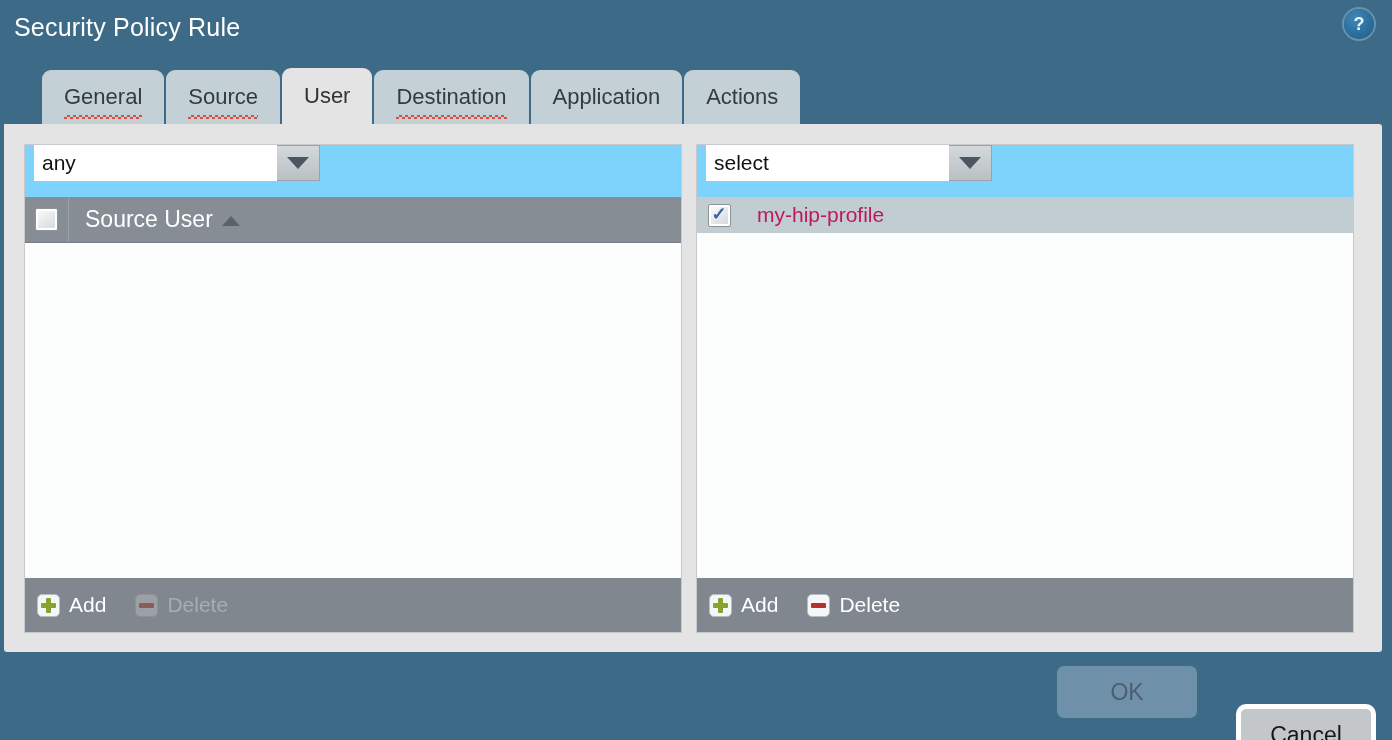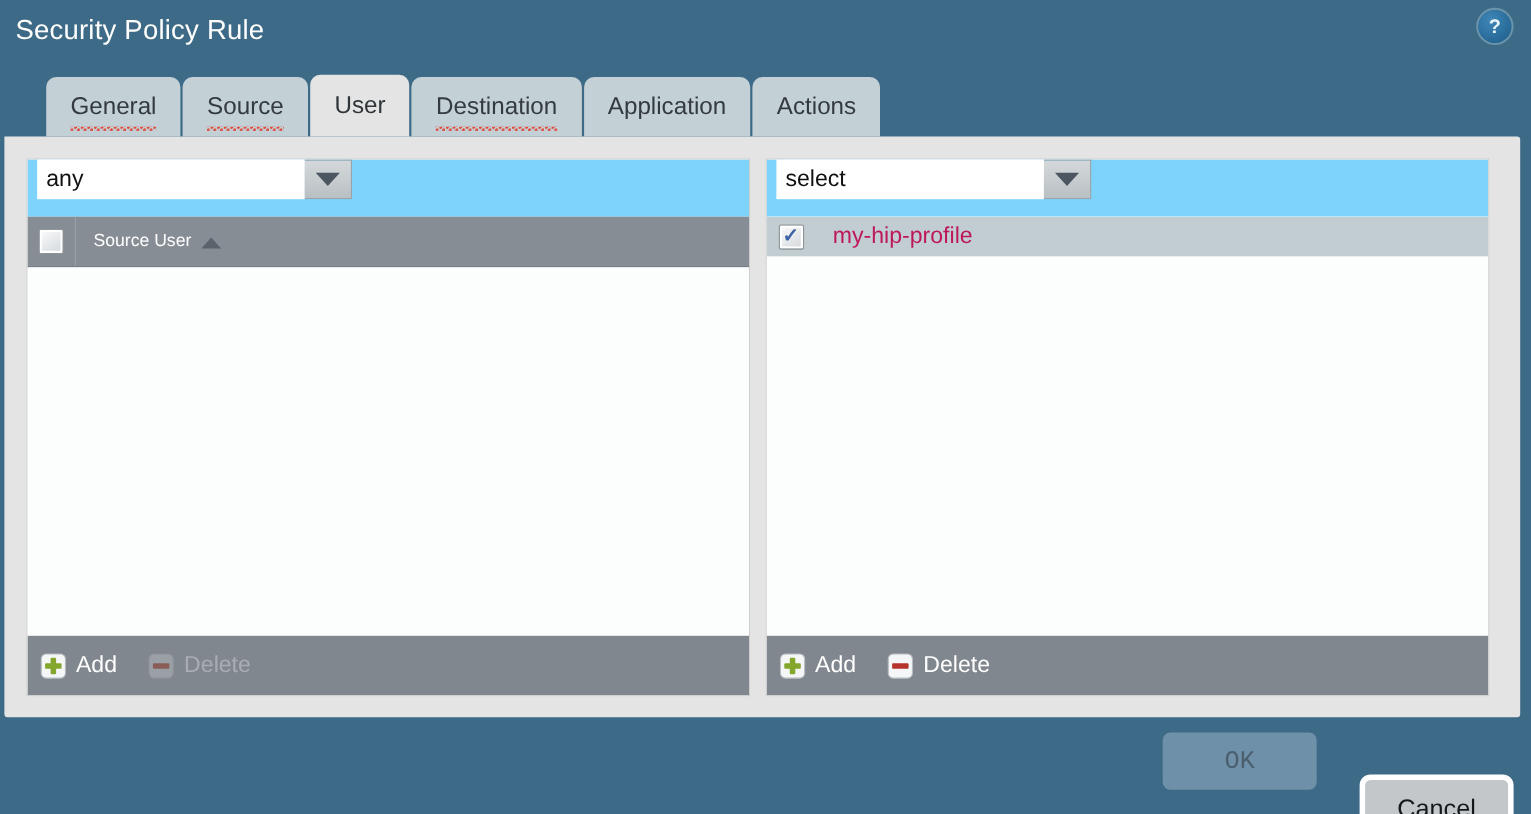--- a/index.html
+++ b/index.html
@@ -220,21 +220,21 @@
     font-size: 18px;
     line-height: 1;
     color: #3c62a8;
     font-weight: bold;
     display: none;
     margin-top: -2px;
   }
   .checkbox.checked .tick { display: block; }
 
   .col-title {
-    font-size: 16px;
+    font-size: 23px;
     color: #ffffff;
     padding-left: 16px;
     display: flex;
     align-items: center;
     gap: 9px;
     cursor: pointer;
     user-select: none;
     text-align: right;
   }
   .sort-asc {
@@ -350,21 +350,20 @@
     border: none;
     cursor: pointer;
   }
   .btn-ok {
     right: 195px;
     top: 14px;
     width: 140px;
     background: #6e90a8;
     color: #4b5f6e;
     cursor: default;
-    font-family: Liberation Mono, monospace;
   }
   .btn-cancel {
     right: 16px;
     top: 8px;
     width: 140px;
     height: 62px;
     background: #c4c7ca;
     color: #14181b;
     border: 5px solid #ffffff;
     border-radius: 10px;

